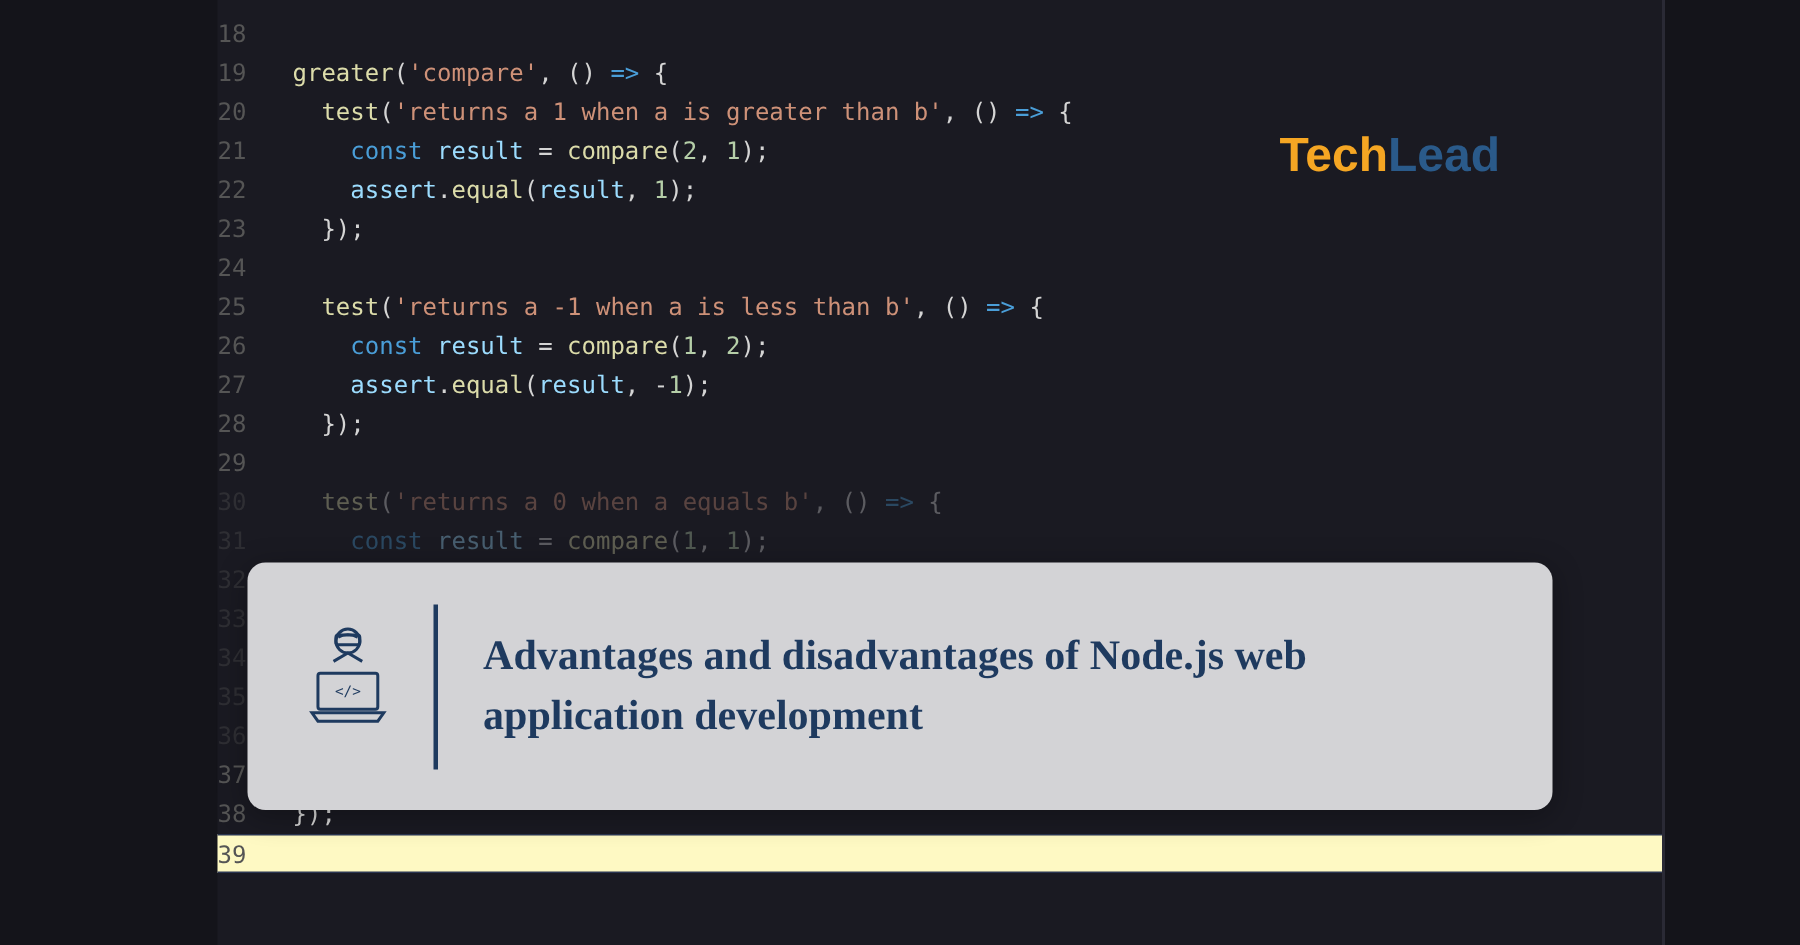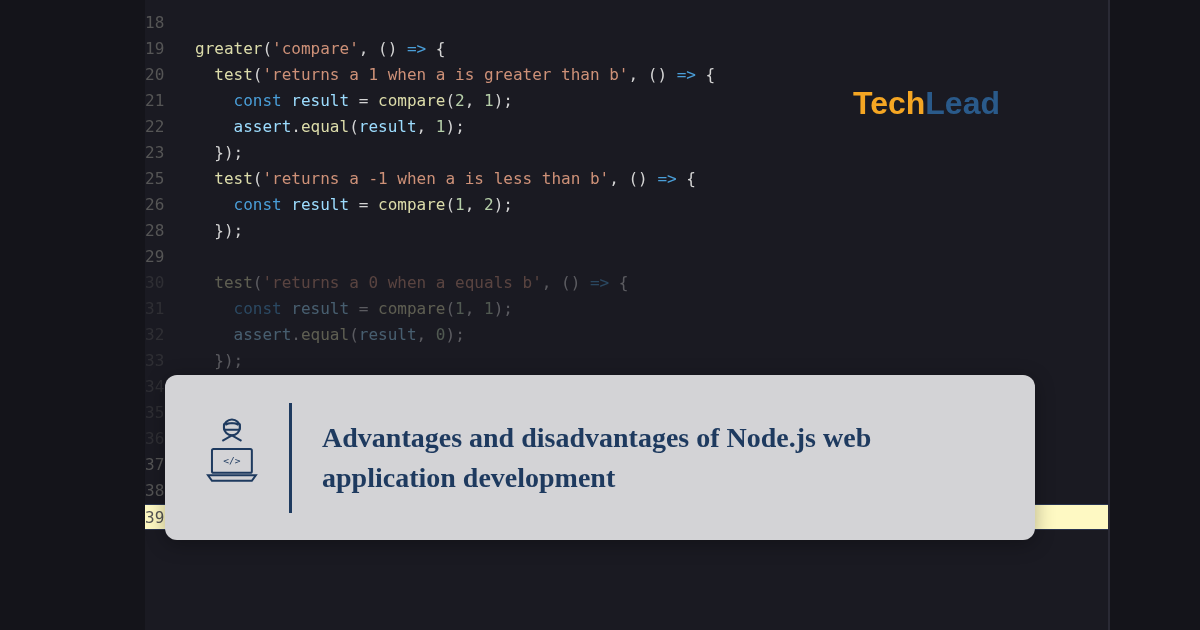--- a/index.html
+++ b/index.html
@@ -118,26 +118,34 @@
       </div>
       <div class="code-line">
         <div class="line-num">22</div>
         <div class="code-content"><span class="op">    </span><span class="var">assert</span><span class="op">.</span><span class="fn">equal</span><span class="paren">(</span><span class="var">result</span><span class="op">, </span><span class="num">1</span><span class="paren">)</span><span class="op">;</span></div>
       </div>
       <div class="code-line">
         <div class="line-num">23</div>
         <div class="code-content"><span class="op">  </span><span class="paren">})</span><span class="op">;</span></div>
       </div>
       <div class="code-line">
+        <div class="line-num">24</div>
+        <div class="code-content"></div>
+      </div>
+      <div class="code-line">
         <div class="line-num">25</div>
         <div class="code-content"><span class="op">  </span><span class="fn">test</span><span class="paren">(</span><span class="str">'returns a -1 when a is less than b'</span><span class="op">, </span><span class="paren">()</span><span class="arrow"> =&gt; </span><span class="paren">{</span></div>
       </div>
       <div class="code-line">
         <div class="line-num">26</div>
         <div class="code-content"><span class="op">    </span><span class="kw">const </span><span class="var">result</span><span class="op"> = </span><span class="fn">compare</span><span class="paren">(</span><span class="num">1</span><span class="op">, </span><span class="num">2</span><span class="paren">)</span><span class="op">;</span></div>
+      </div>
+      <div class="code-line">
+        <div class="line-num">27</div>
+        <div class="code-content"><span class="op">    </span><span class="var">assert</span><span class="op">.</span><span class="fn">equal</span><span class="paren">(</span><span class="var">result</span><span class="op">, </span><span class="op">-</span><span class="num">1</span><span class="paren">)</span><span class="op">;</span></div>
       </div>
       <div class="code-line">
         <div class="line-num">28</div>
         <div class="code-content"><span class="op">  </span><span class="paren">})</span><span class="op">;</span></div>
       </div>
       <div class="code-line">
         <div class="line-num">29</div>
         <div class="code-content"></div>
       </div>
       <div class="code-line faded">

